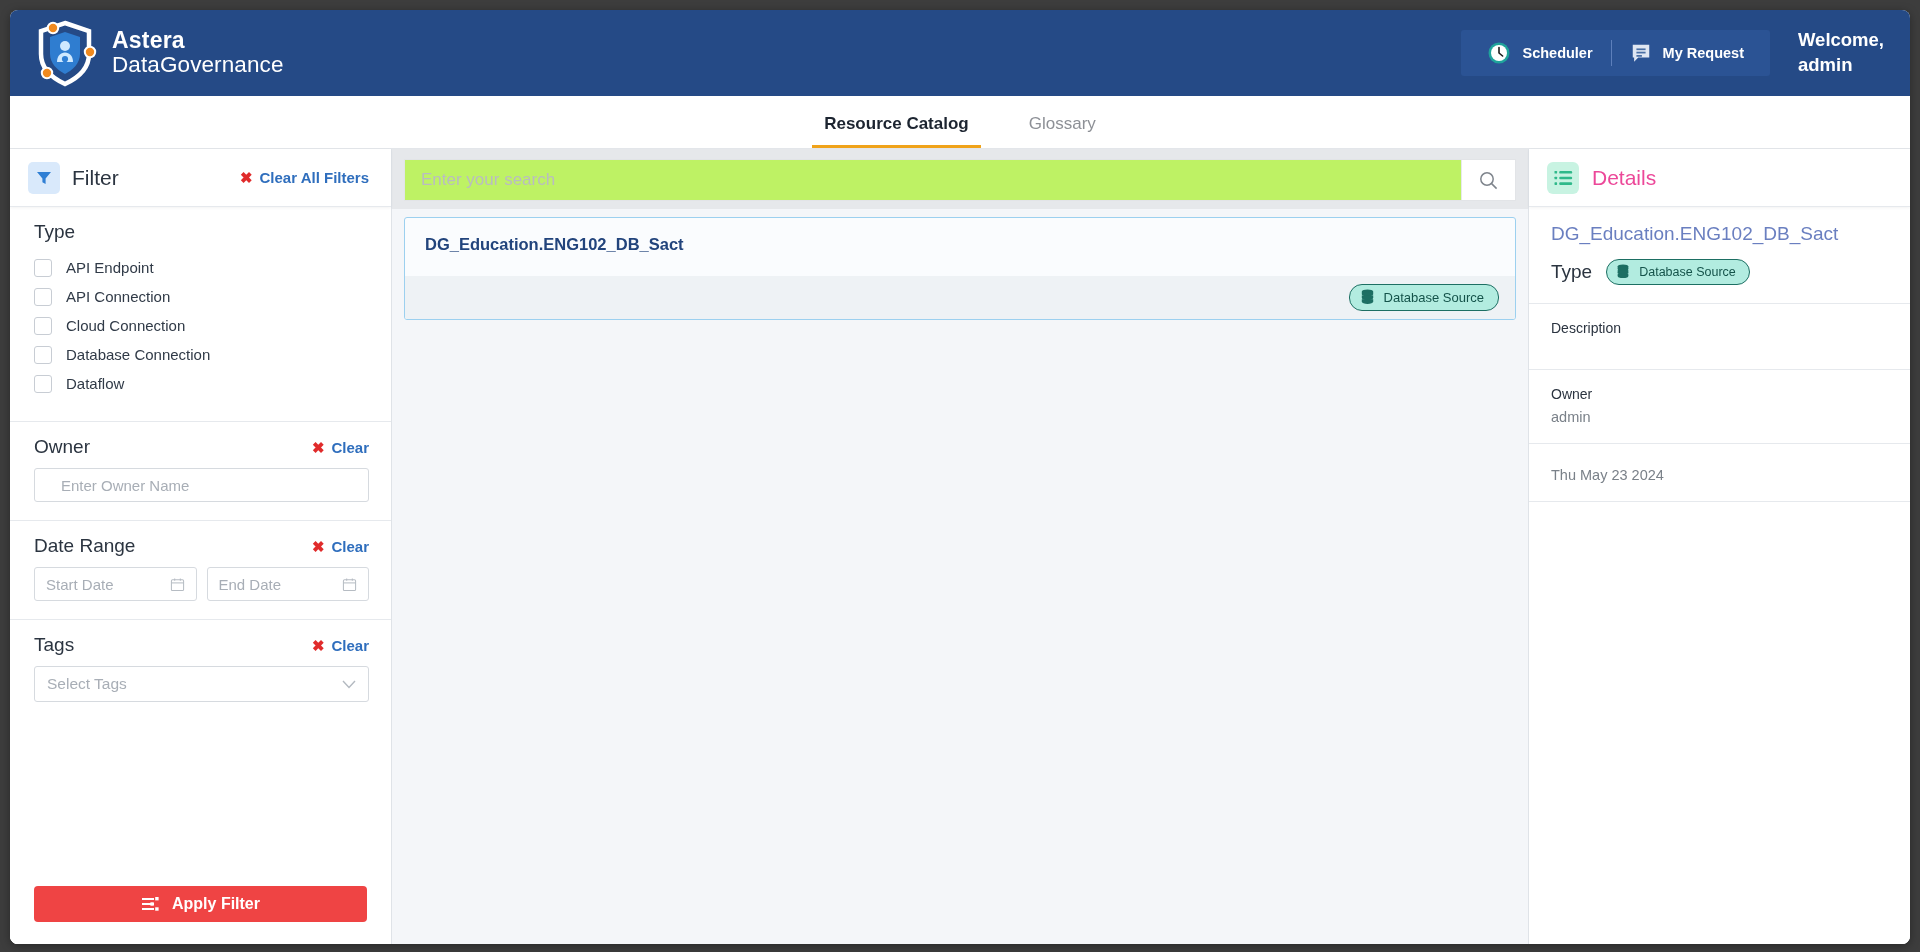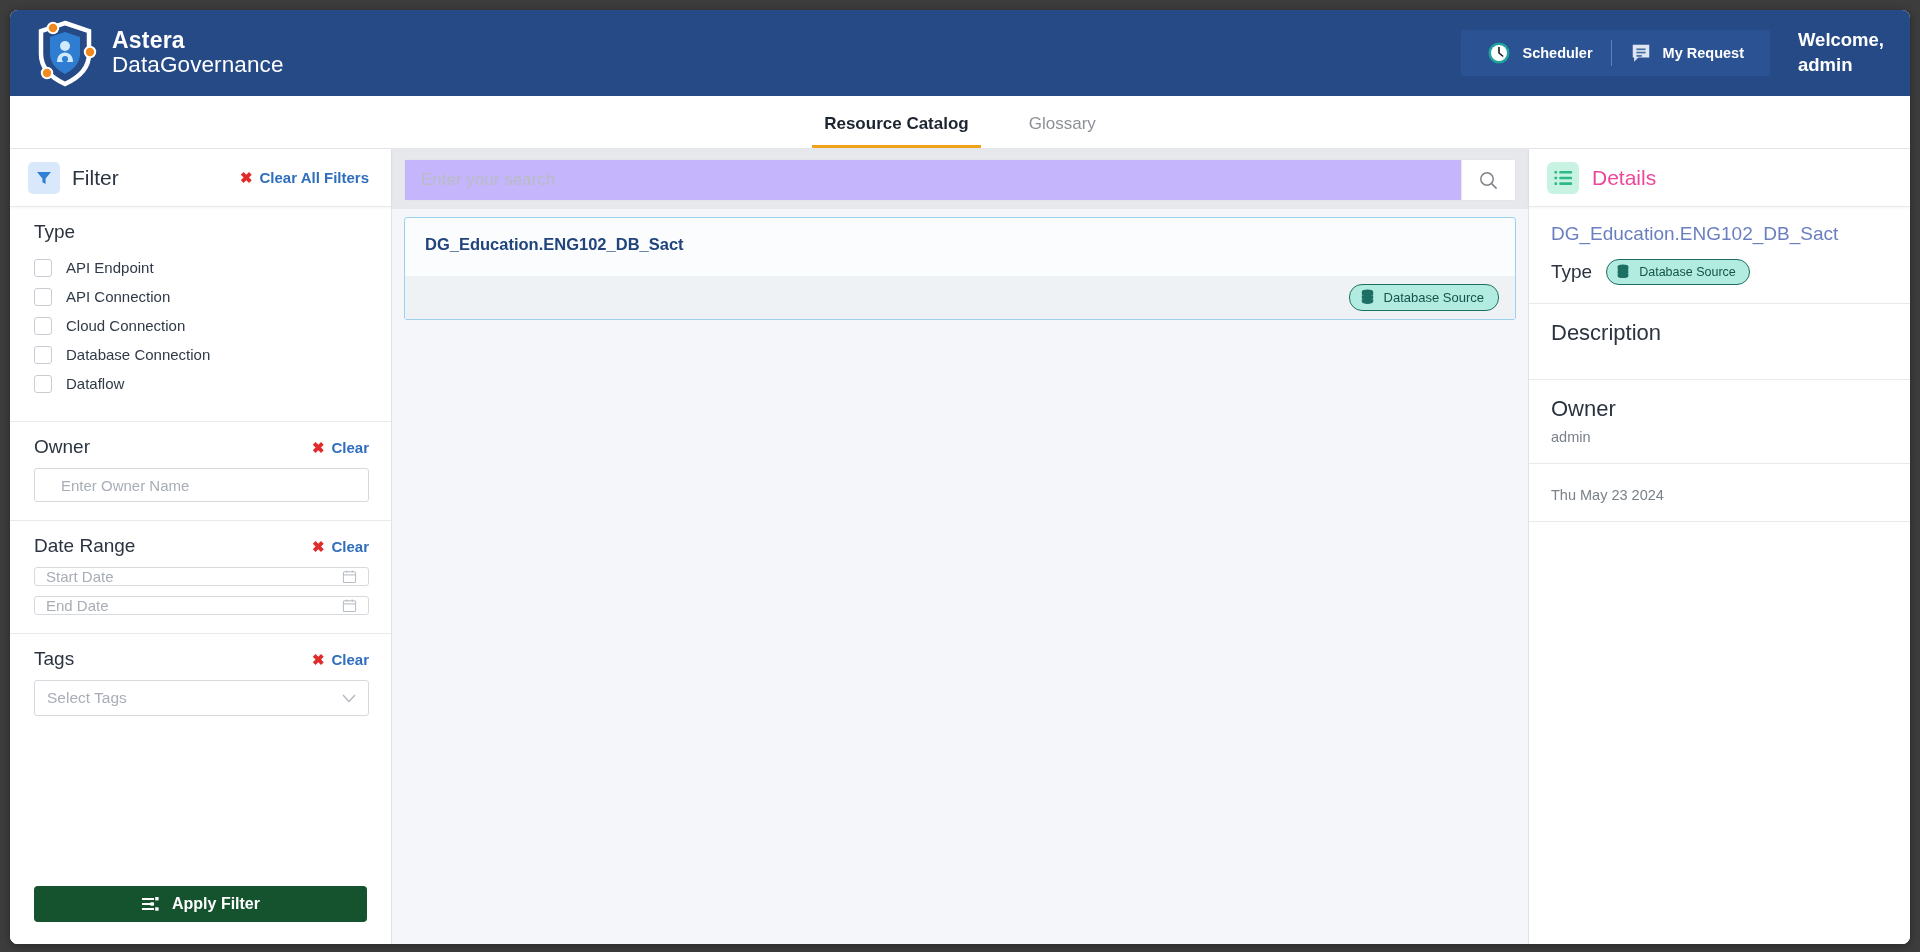--- a/index.html
+++ b/index.html
@@ -127,63 +127,63 @@
 
   .txtinput {
     width: 100%; height: 34px;
     border: 1px solid #d6dadf; border-radius: 3px;
     background: #fff; padding: 0 26px;
     font-size: 15px; color: #303a47;
     font-family: "Liberation Sans", sans-serif;
   }
   .txtinput::placeholder { color: #a8aeb6; }
 
-  .date-row { display: flex; gap: 10px; flex-direction: column; }
+  .date-row { display: flex; gap: 10px; }
   .date-field {
     flex: 1 1 0; height: 34px; position: relative;
     border: 1px solid #d6dadf; border-radius: 3px; background: #fff;
     display: flex; align-items: center; padding: 0 11px;
   }
   .date-ph { font-size: 15px; color: #a8aeb6; }
   .cal-ico { margin-left: auto; width: 15px; height: 15px; }
 
   .select-box {
     width: 100%; height: 36px;
     border: 1px solid #d6dadf; border-radius: 3px; background: #fff;
     display: flex; align-items: center; padding: 0 12px;
     cursor: pointer;
   }
   .select-ph { font-size: 15.5px; color: #a8aeb6; }
   .chev { margin-left: auto; color: #b3b9c0; font-size: 13px; }
 
   .sidebar-footer { padding: 18px 24px 22px 24px; background: #fff; }
   .apply-btn {
     width: 100%; height: 36px;
-    background: #14532d; color: #fff;
+    background: #ef4444; color: #fff;
     border: none; border-radius: 4px;
     font-size: 16px; font-weight: bold;
     font-family: "Liberation Sans", sans-serif;
     display: flex; align-items: center; justify-content: center; gap: 12px;
     cursor: pointer;
   }
 
   
   .filter-scroll::-webkit-scrollbar { width: 7px; }
   .filter-scroll::-webkit-scrollbar-track { background: #f1f2f4; }
   .filter-scroll::-webkit-scrollbar-thumb { background: #c8ccd2; border-radius: 4px; }
 
   
   .center { flex: 1 1 auto; display: flex; flex-direction: column; min-width: 0; background:#f4f6f9; }
   .search-wrap {
     padding: 10px 12px 8px 12px;
     background: #e6e8eb;
     flex: 0 0 auto;
   }
   .search-bar {
-    display: flex; height: 42px; background: #c4b5fd;
+    display: flex; height: 42px; background: #bef264;
     border: 1px solid #e2e4e7;
   }
   .search-input {
     flex: 1 1 auto; border: none; outline: none;
     padding: 0 16px; font-size: 17px; color: #3a4250;
     font-family: "Liberation Sans", sans-serif;
     background: transparent;
   }
   .search-input::placeholder { color: #b9bcc1; }
   .search-btn {
@@ -233,21 +233,21 @@
   .details-ico-box {
     width: 32px; height: 32px; border-radius: 6px;
     background: #c8f3e2; display: flex; align-items: center; justify-content: center;
     margin-right: 13px;
   }
   .details-title { font-size: 21px; color: #ec4899; }
   .dsec { padding: 16px 22px 18px 22px; border-bottom: 1px solid #e6e9ed; }
   .dres-name { font-size: 19px; color: #6a7fc0; margin-bottom: 14px; word-break: break-all; }
   .dtype-row { display: flex; align-items: center; gap: 14px; }
   .dtype-label { font-size: 19px; color: #2b3440; }
-  .dlabel { font-size: 22px; color: #2b3440; }
+  .dlabel { font-size: 14px; color: #2b3440; }
   .dvalue { font-size: 14.5px; color: #7a8189; margin-top: 7px; }
   .dsec.desc { padding-bottom: 26px; }
 </style>
 </head>
 <body>
 
 <div class="app">
 
   <div class="header">
     <div class="brand">

